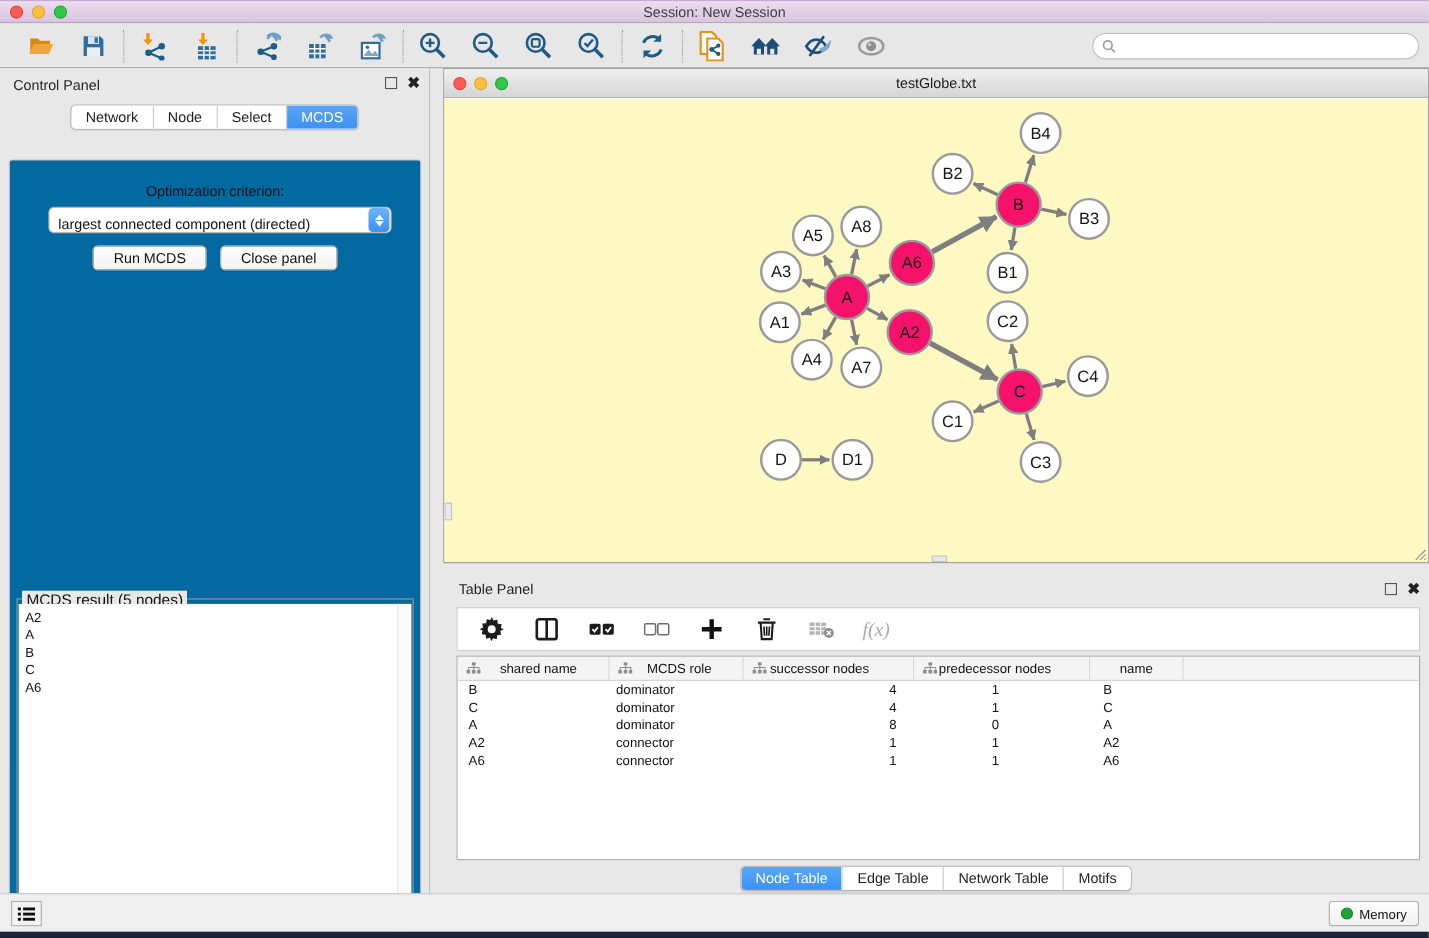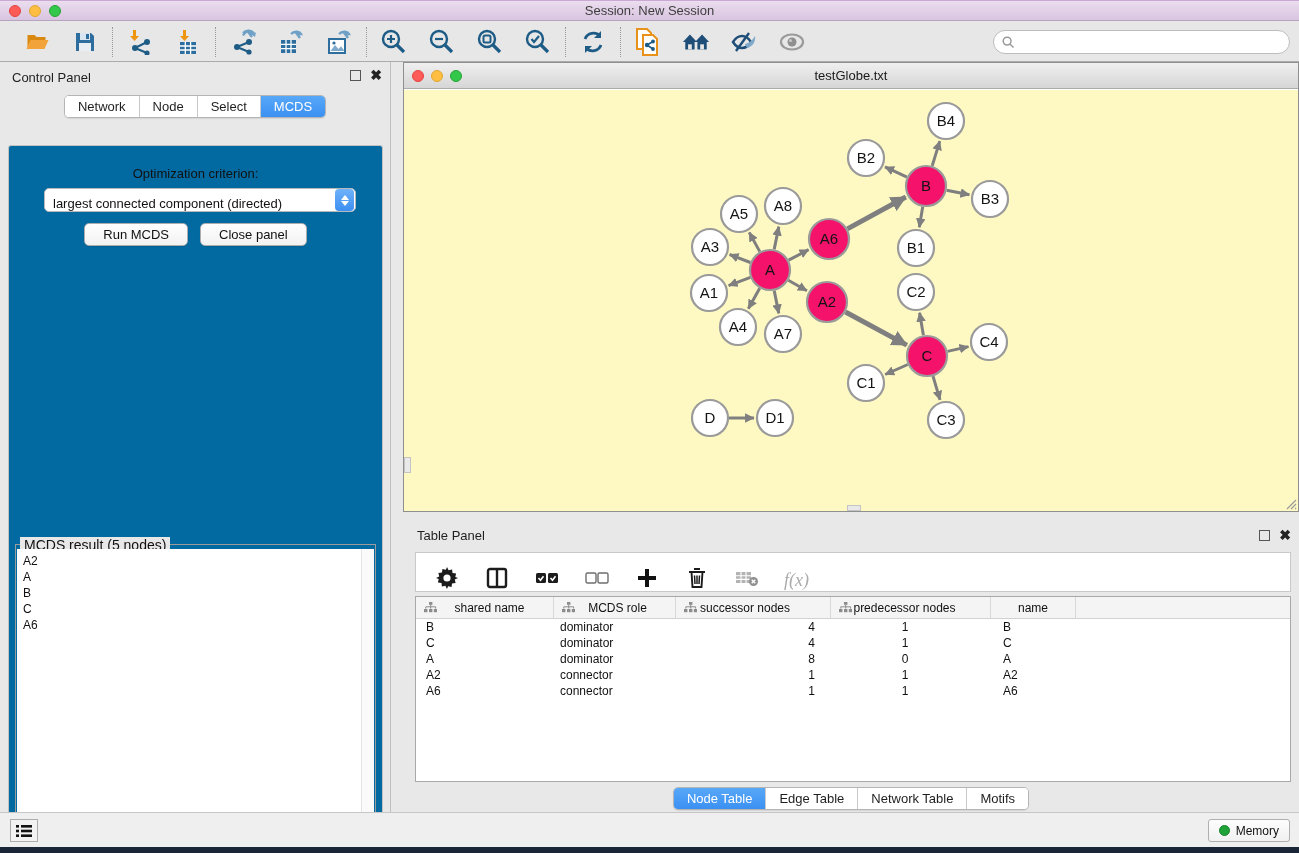--- a/index.html
+++ b/index.html
@@ -92,21 +92,21 @@
   .net-canvas { position:absolute; left:0; top:27px; width:894px; height:421px; background:#fef9c3; overflow:hidden; }
   .vscroll-stub { position:absolute; left:0px; top:367px; width:7px; height:16px; background:#E9E9E9; border:1px solid #C4C4C4; }
   .hscroll-stub { position:absolute; left:443px; bottom:0px; width:14px; height:6px; background:#E9E9E9; border:1px solid #C4C4C4; }
   .resize-grip { position:absolute; right:1px; bottom:1px; }
   
   .table-panel { position:absolute; left:403px; top:522px; width:896px; height:290px; background:#E8E8E8; }
   .tp-header { position:absolute; left:0; top:0; width:100%; height:26px; display:flex; align-items:center; padding:0 14px; color:#1F1F1F; }
   .tp-toolbar {
     position:absolute; left:12px; top:30px; width:876px; height:40px;
     background:#fff; border:1px solid #C9C9C9;
-    display:flex; align-items:flex-end; gap:24px; padding:0 18px;
+    display:flex; align-items:center; gap:24px; padding:0 18px;
   }
   .tp-toolbar .tbtn { width:26px; height:26px; }
   .fx-label { font-size:18px; font-style:italic; color:#ABABAB; font-family:"Liberation Serif", serif; }
   .tp-table { position:absolute; left:12px; top:74px; width:876px; height:186px; background:#fff; border:1px solid #A8A8A8; overflow:hidden; }
   .tbl-head { display:flex; height:22px; background:#F4F4F4; border-bottom:1px solid #D2D2D2; }
   .th { display:flex; align-items:center; justify-content:center; gap:6px; font-size:12px; color:#111; border-right:1px solid #D8D8D8; position:relative; }
   .th .tree-ic { position:absolute; left:8px; top:5px; }
   .tbl-row { display:flex; height:16px; align-items:center; }
   .td { font-size:12px; color:#111; white-space:nowrap; overflow:hidden; }
   .c0 { width:138px; padding-left:10px; }

